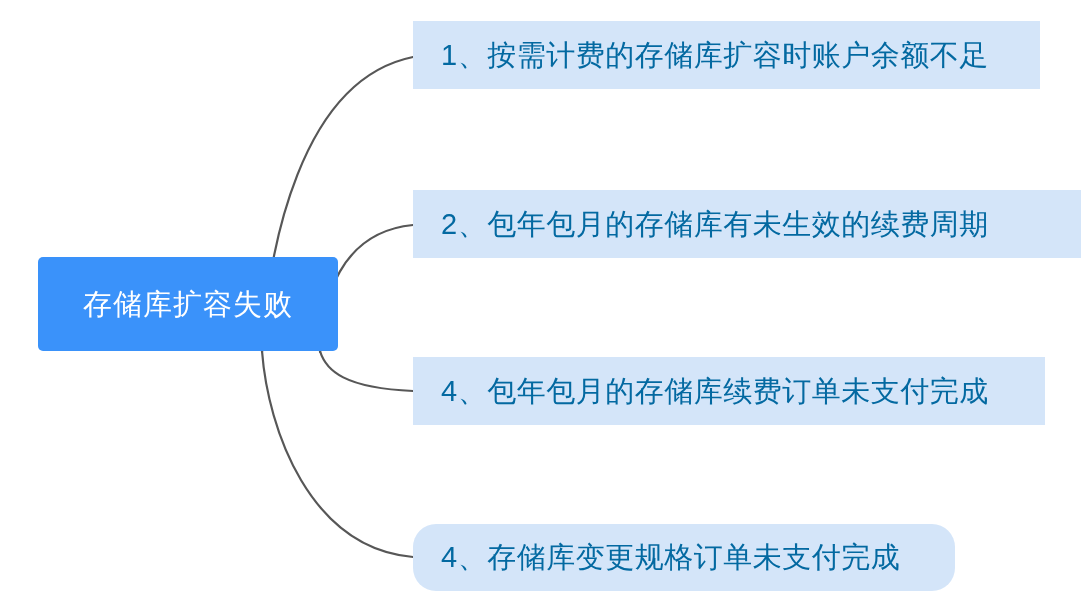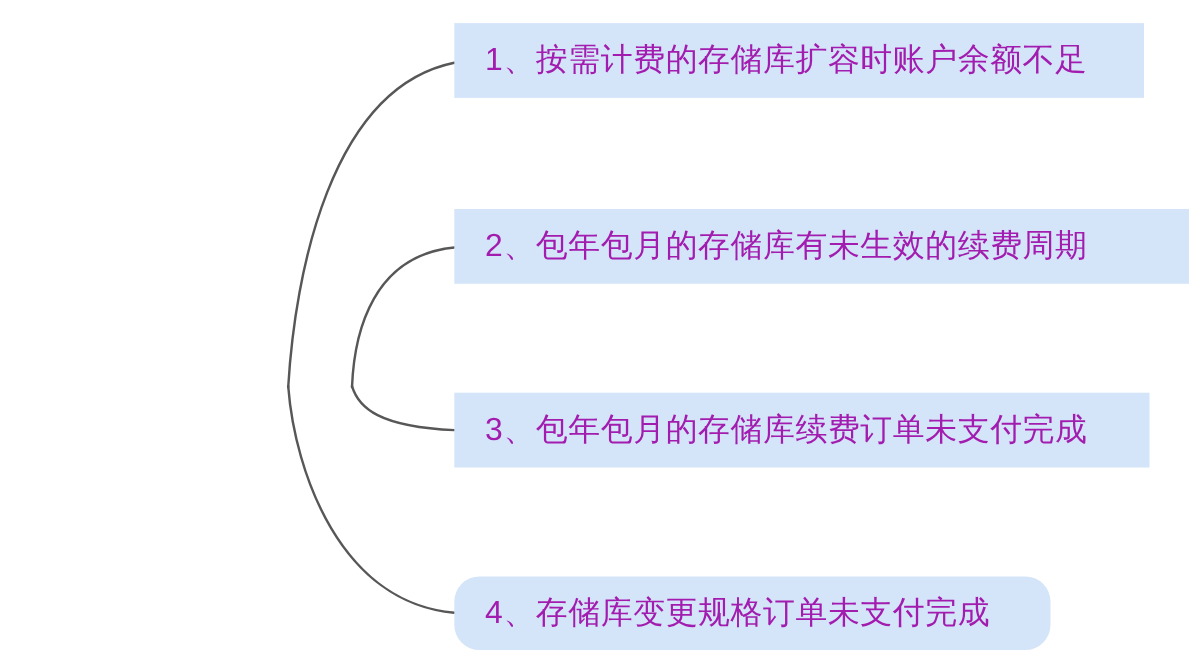--- a/index.html
+++ b/index.html
@@ -48,21 +48,21 @@
   }
   .branch-node {
     position: absolute;
     background: #d4e5f9;
     display: flex;
     align-items: center;
     box-sizing: border-box;
     z-index: 2;
   }
   .branch-label {
-    color: #a21caf;
+    color: #0369a1;
     font-size: 29px;
     white-space: nowrap;
     line-height: 1;
     padding-left: 28px;
     letter-spacing: 0.5px;
   }
   #node-1 { left: 413px; top: 21px;  width: 627px; height: 68px; }
   #node-2 { left: 413px; top: 190px; width: 687px; height: 68px; }
   #node-3 { left: 413px; top: 357px; width: 632px; height: 68px; }
   #node-4 { left: 413px; top: 524px; width: 542px; height: 67px; border-radius: 23px; }
@@ -72,30 +72,33 @@
 
 <div id="canvas">
 
   <svg id="connectors" viewBox="0 0 1081 609" xmlns="http://www.w3.org/2000/svg">
     <path d="M262,352 C268,250 300,80 413,57" fill="none" stroke="#575757" stroke-width="2.2" stroke-linecap="round"></path>
     <path d="M320,352 C322,300 340,232 413,225" fill="none" stroke="#575757" stroke-width="2.2" stroke-linecap="round"></path>
     <path d="M320,351 C326,371 345,388 413,391" fill="none" stroke="#575757" stroke-width="2.2" stroke-linecap="round"></path>
     <path d="M262,351 C268,430 310,548 413,557" fill="none" stroke="#575757" stroke-width="2.2" stroke-linecap="round"></path>
   </svg>
 
+  <div class="root-node">
+    <span class="root-label">存储库扩容失败</span>
+  </div>
 
   <div class="branch-node" id="node-1">
     <span class="branch-label">1、按需计费的存储库扩容时账户余额不足</span>
   </div>
 
   <div class="branch-node" id="node-2">
     <span class="branch-label">2、包年包月的存储库有未生效的续费周期</span>
   </div>
 
   <div class="branch-node" id="node-3">
-    <span class="branch-label">3、包年包月的存储库续费订单未支付完成</span>
+    <span class="branch-label">4、包年包月的存储库续费订单未支付完成</span>
   </div>
 
   <div class="branch-node" id="node-4">
     <span class="branch-label">4、存储库变更规格订单未支付完成</span>
   </div>
 
 </div>
 
 </body></html>

